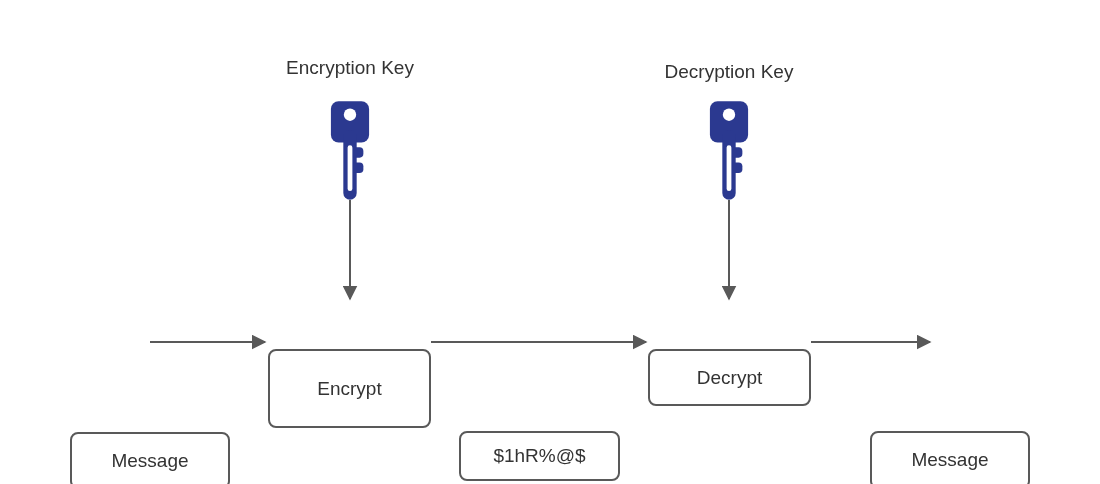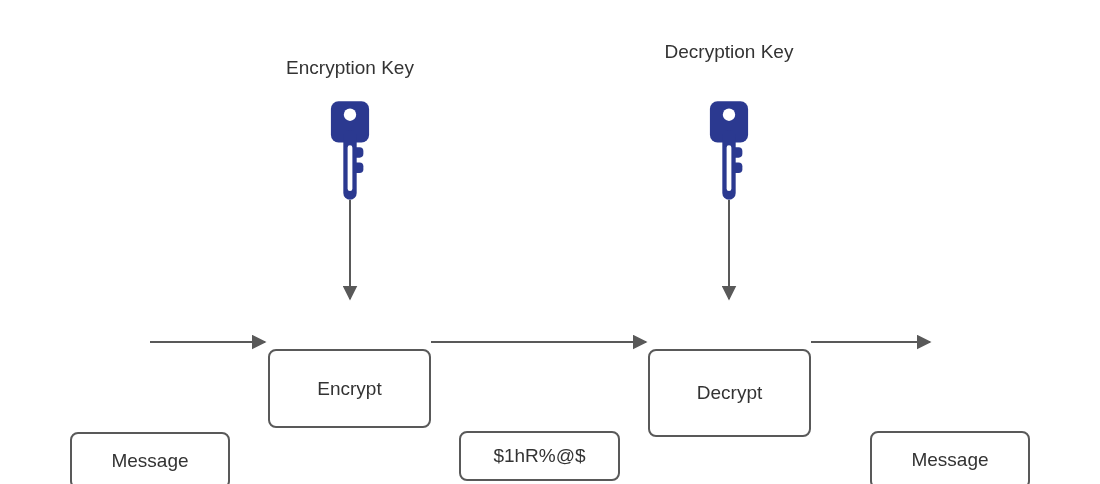--- a/index.html
+++ b/index.html
@@ -78,40 +78,40 @@
       </marker>
     </defs>
     <line class="connector" x1="150" y1="342" x2="265" y2="342" marker-end="url(#arrow)"></line>
     <line class="connector" x1="431" y1="342" x2="646" y2="342" marker-end="url(#arrow)"></line>
     <line class="connector" x1="811" y1="342" x2="930" y2="342" marker-end="url(#arrow)"></line>
     <line class="connector" x1="350" y1="200" x2="350" y2="299" marker-end="url(#arrow)"></line>
     <line class="connector" x1="729" y1="200" x2="729" y2="299" marker-end="url(#arrow)"></line>
   </svg>
 
   <div class="key-label" style="left:240px; top:57px;">Encryption Key</div>
-  <div class="key-label" style="left:619px; top:41px;">Decryption Key</div>
+  <div class="key-label" style="left:619px; top:61px;">Decryption Key</div>
 
   <svg class="key-icon" style="left:329px; top:100px;" viewBox="0 0 44 104" xmlns="http://www.w3.org/2000/svg">
     <rect class="key-fill" x="2" y="0" width="40" height="43" rx="8"></rect>
     <rect class="key-fill" x="15" y="30" width="14" height="73" rx="7"></rect>
     <rect class="key-fill" x="24" y="48" width="12" height="11" rx="4"></rect>
     <rect class="key-fill" x="24" y="64" width="12" height="11" rx="4"></rect>
     <circle class="key-cutout" cx="22" cy="14" r="6.5"></circle>
     <rect class="key-cutout" x="19.5" y="46" width="5" height="48" rx="2.5"></rect>
   </svg>
 
   <svg class="key-icon" style="left:708px; top:100px;" viewBox="0 0 44 104" xmlns="http://www.w3.org/2000/svg">
     <rect class="key-fill" x="2" y="0" width="40" height="43" rx="8"></rect>
     <rect class="key-fill" x="15" y="30" width="14" height="73" rx="7"></rect>
     <rect class="key-fill" x="24" y="48" width="12" height="11" rx="4"></rect>
     <rect class="key-fill" x="24" y="64" width="12" height="11" rx="4"></rect>
     <circle class="key-cutout" cx="22" cy="14" r="6.5"></circle>
     <rect class="key-cutout" x="19.5" y="46" width="5" height="48" rx="2.5"></rect>
   </svg>
 
   <div class="node-box" style="left:268px; top:301px; width:163px; height:79px;">Encrypt</div>
-  <div class="node-box" style="left:648px; top:301px; width:163px; height:88px;text-align:center;">Decrypt</div>
+  <div class="node-box" style="left:648px; top:301px; width:163px; height:57px;text-align:center;">Decrypt</div>
 
   <div class="node-box" style="left:70px; top:384px; width:160px; height:57px;">Message</div>
   <div class="node-box" style="left:459px; top:383px; width:161px; height:50px;">$1hR%@$</div>
   <div class="node-box" style="left:870px; top:383px; width:160px; height:58px;">Message</div>
 
 </div>
 
 </body></html>

